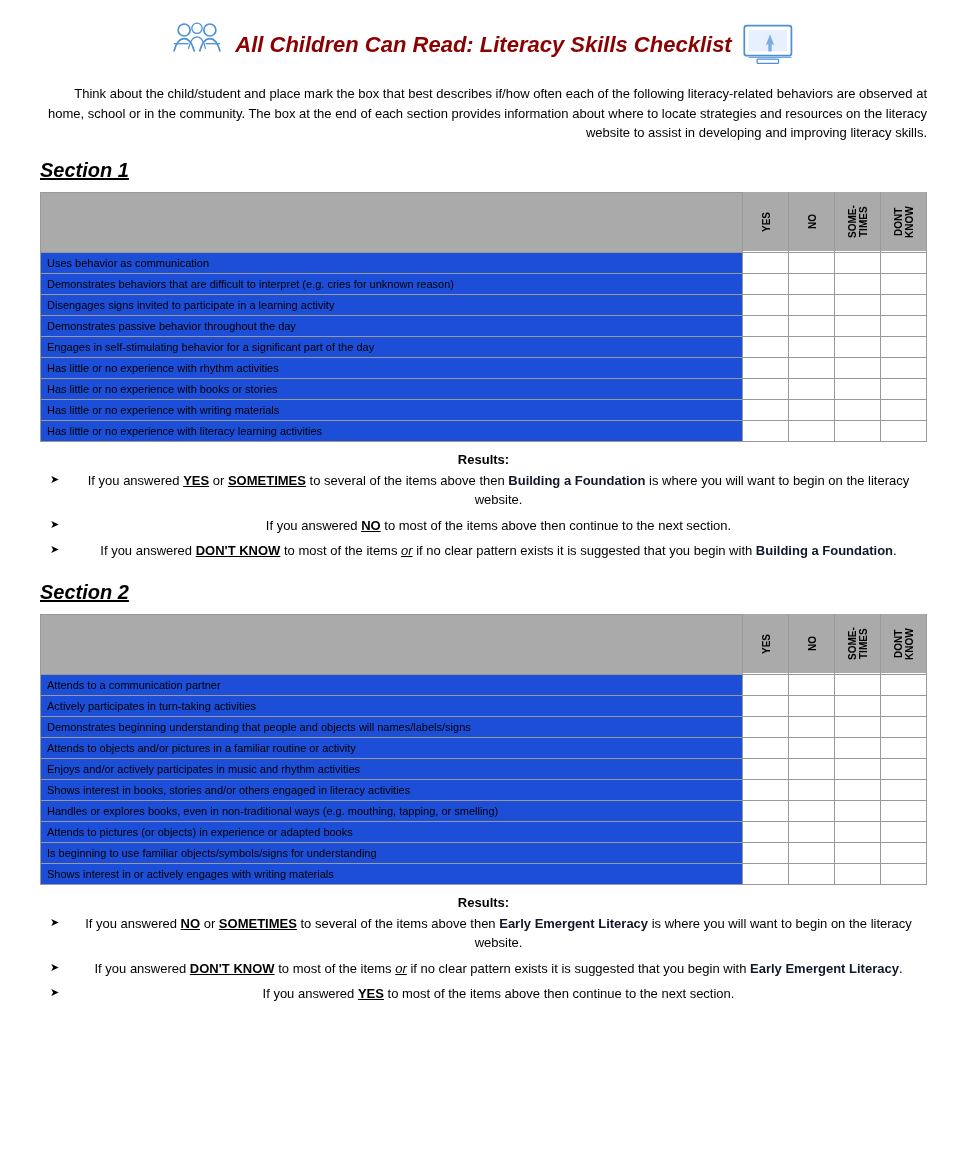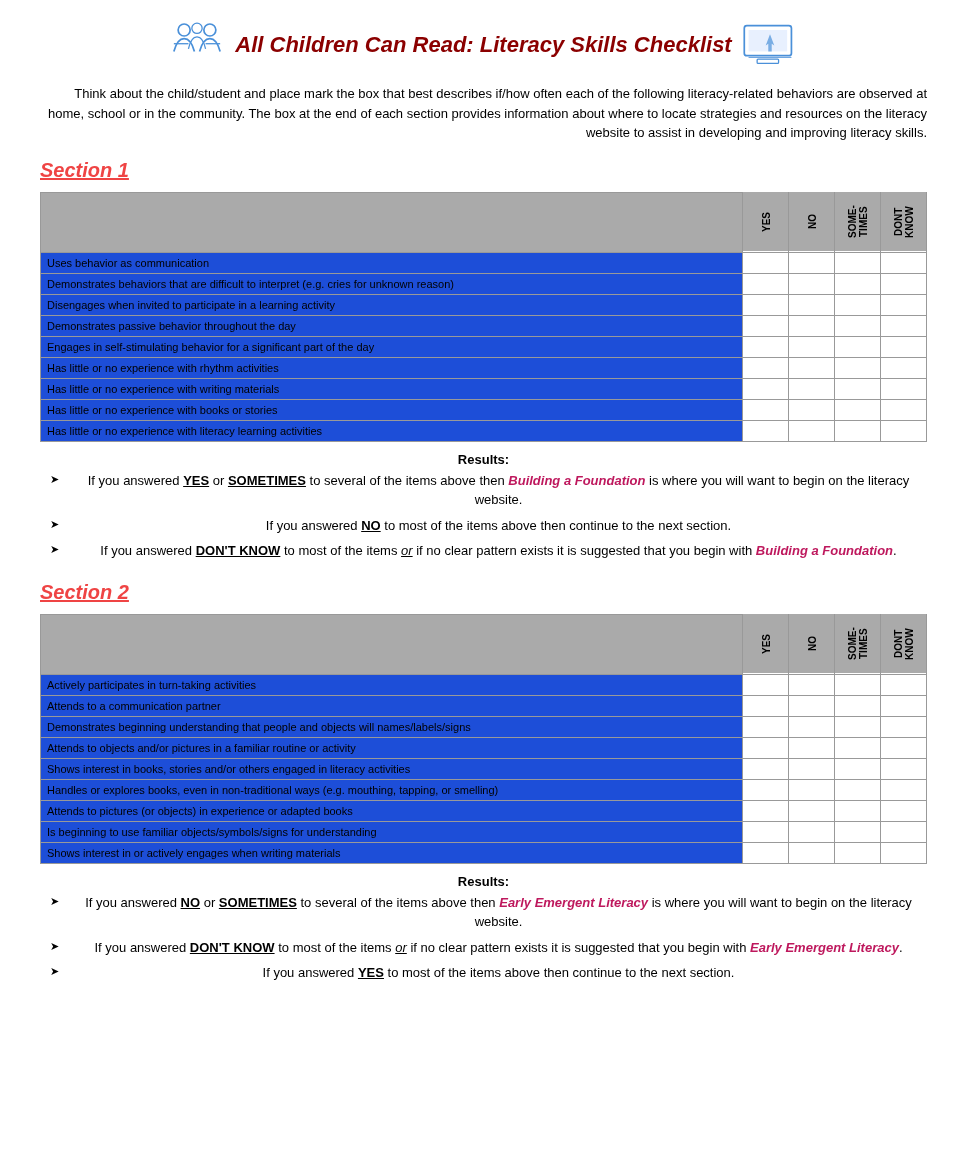--- a/index.html
+++ b/index.html
@@ -37,21 +37,21 @@
     .intro-text {
       font-size: 13px;
       line-height: 1.5;
       margin-bottom: 16px;
       text-align: right;
     }
     .section-title {
       font-size: 20px;
       font-style: italic;
       font-weight: bold;
-      color: #ef4444;
+      color: #000000;
       text-decoration: underline;
       margin-bottom: 10px;
     }
     table {
       width: 100%;
       border-collapse: collapse;
       margin-bottom: 10px;
     }
     table th, table td {
       border: 1px solid #999;
@@ -102,23 +102,22 @@
     .results-list li::before {
       content: '➤';
       position: absolute;
       left: 0;
       color: #000;
       font-size: 11px;
     }
     .bold { font-weight: bold; }
     .underline { text-decoration: underline; }
     .italic-red {
-      font-style: italic;
-      font-weight: bold;
-      color: #be185d;
+      font-weight: bold;
+      color: #0f172a;
     }
     .section-gap {
       margin-bottom: 20px;
     }
     
   </style>
 </head>
 <body>
 
 <div class="header">
@@ -172,21 +171,21 @@
           <td class="check-cell" style="text-align: center;"></td>
         </tr>
         <tr>
           <td class="row-label">Demonstrates behaviors that are difficult to interpret (e.g. cries for unknown reason)</td>
           <td class="check-cell" style="text-align: center;"></td>
           <td class="check-cell" style="text-align: center;"></td>
           <td class="check-cell" style="text-align: center;"></td>
           <td class="check-cell" style="text-align: center;"></td>
         </tr>
         <tr>
-          <td class="row-label">Disengages when invited to participate in a learning activity</td>
+          <td class="row-label">Disengages signs invited to participate in a learning activity</td>
           <td class="check-cell" style="text-align: center;"></td>
           <td class="check-cell" style="text-align: center;"></td>
           <td class="check-cell" style="text-align: center;"></td>
           <td class="check-cell" style="text-align: center;"></td>
         </tr>
         <tr>
           <td class="row-label">Demonstrates passive behavior throughout the day</td>
           <td class="check-cell" style="text-align: center;"></td>
           <td class="check-cell" style="text-align: center;"></td>
           <td class="check-cell" style="text-align: center;"></td>
@@ -200,28 +199,28 @@
           <td class="check-cell" style="text-align: center;"></td>
         </tr>
         <tr>
           <td class="row-label">Has little or no experience with rhythm activities</td>
           <td class="check-cell" style="text-align: center;"></td>
           <td class="check-cell" style="text-align: center;"></td>
           <td class="check-cell" style="text-align: center;"></td>
           <td class="check-cell" style="text-align: center;"></td>
         </tr>
         <tr>
+          <td class="row-label">Has little or no experience with books or stories</td>
+          <td class="check-cell" style="text-align: center;"></td>
+          <td class="check-cell" style="text-align: center;"></td>
+          <td class="check-cell" style="text-align: center;"></td>
+          <td class="check-cell" style="text-align: center;"></td>
+        </tr>
+        <tr>
           <td class="row-label">Has little or no experience with writing materials</td>
-          <td class="check-cell" style="text-align: center;"></td>
-          <td class="check-cell" style="text-align: center;"></td>
-          <td class="check-cell" style="text-align: center;"></td>
-          <td class="check-cell" style="text-align: center;"></td>
-        </tr>
-        <tr>
-          <td class="row-label">Has little or no experience with books or stories</td>
           <td class="check-cell" style="text-align: center;"></td>
           <td class="check-cell" style="text-align: center;"></td>
           <td class="check-cell" style="text-align: center;"></td>
           <td class="check-cell" style="text-align: center;"></td>
         </tr>
         <tr>
           <td class="row-label">Has little or no experience with literacy learning activities</td>
           <td class="check-cell" style="text-align: center;"></td>
           <td class="check-cell" style="text-align: center;"></td>
           <td class="check-cell" style="text-align: center;"></td>
@@ -254,48 +253,55 @@
       <tr>
         <th class="col-text" style="background:#aaa; width:auto;"></th>
         <th class="col-header">YES</th>
         <th class="col-header">NO</th>
         <th class="col-header">SOME-TIMES</th>
         <th class="col-header">DONT KNOW</th>
       </tr>
     </thead>
     <tbody id="section2-body">
     <tr>
+          <td class="row-label">Attends to a communication partner</td>
+          <td class="check-cell" style="text-align: center;"></td>
+          <td class="check-cell" style="text-align: center;"></td>
+          <td class="check-cell" style="text-align: center;"></td>
+          <td class="check-cell" style="text-align: center;"></td>
+        </tr>
+        <tr>
           <td class="row-label">Actively participates in turn-taking activities</td>
           <td class="check-cell" style="text-align: center;"></td>
           <td class="check-cell" style="text-align: center;"></td>
           <td class="check-cell" style="text-align: center;"></td>
           <td class="check-cell" style="text-align: center;"></td>
         </tr>
         <tr>
-          <td class="row-label">Attends to a communication partner</td>
-          <td class="check-cell" style="text-align: center;"></td>
-          <td class="check-cell" style="text-align: center;"></td>
-          <td class="check-cell" style="text-align: center;"></td>
-          <td class="check-cell" style="text-align: center;"></td>
-        </tr>
-        <tr>
           <td class="row-label">Demonstrates beginning understanding that people and objects will names/labels/signs</td>
           <td class="check-cell" style="text-align: center;"></td>
           <td class="check-cell" style="text-align: center;"></td>
           <td class="check-cell" style="text-align: center;"></td>
           <td class="check-cell" style="text-align: center;"></td>
         </tr>
         <tr>
           <td class="row-label">Attends to objects and/or pictures in a familiar routine or activity</td>
           <td class="check-cell" style="text-align: center;"></td>
           <td class="check-cell" style="text-align: center;"></td>
           <td class="check-cell" style="text-align: center;"></td>
           <td class="check-cell" style="text-align: center;"></td>
         </tr>
         <tr>
+          <td class="row-label">Enjoys and/or actively participates in music and rhythm activities</td>
+          <td class="check-cell" style="text-align: center;"></td>
+          <td class="check-cell" style="text-align: center;"></td>
+          <td class="check-cell" style="text-align: center;"></td>
+          <td class="check-cell" style="text-align: center;"></td>
+        </tr>
+        <tr>
           <td class="row-label">Shows interest in books, stories and/or others engaged in literacy  activities</td>
           <td class="check-cell" style="text-align: center;"></td>
           <td class="check-cell" style="text-align: center;"></td>
           <td class="check-cell" style="text-align: center;"></td>
           <td class="check-cell" style="text-align: center;"></td>
         </tr>
         <tr>
           <td class="row-label">Handles or explores books, even in non-traditional ways (e.g. mouthing, tapping, or smelling)</td>
           <td class="check-cell" style="text-align: center;"></td>
           <td class="check-cell" style="text-align: center;"></td>
@@ -310,21 +316,21 @@
           <td class="check-cell" style="text-align: center;"></td>
         </tr>
         <tr>
           <td class="row-label">Is beginning to use familiar objects/symbols/signs for understanding</td>
           <td class="check-cell" style="text-align: center;"></td>
           <td class="check-cell" style="text-align: center;"></td>
           <td class="check-cell" style="text-align: center;"></td>
           <td class="check-cell" style="text-align: center;"></td>
         </tr>
         <tr>
-          <td class="row-label">Shows interest in or actively engages when writing materials</td>
+          <td class="row-label">Shows interest in or actively engages with writing materials</td>
           <td class="check-cell" style="text-align: center;"></td>
           <td class="check-cell" style="text-align: center;"></td>
           <td class="check-cell" style="text-align: center;"></td>
           <td class="check-cell" style="text-align: center;"></td>
         </tr>
       </tbody>
   </table>
 
   <div class="results-section">
     <div class="results-title">Results:</div>

